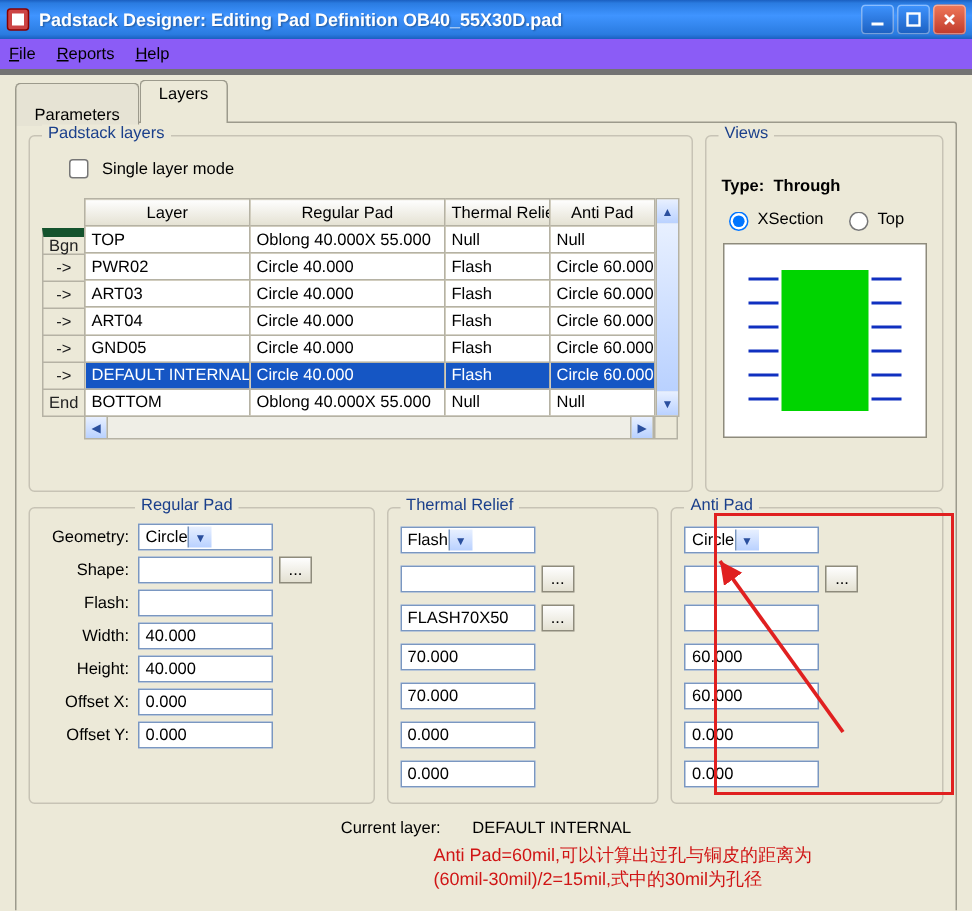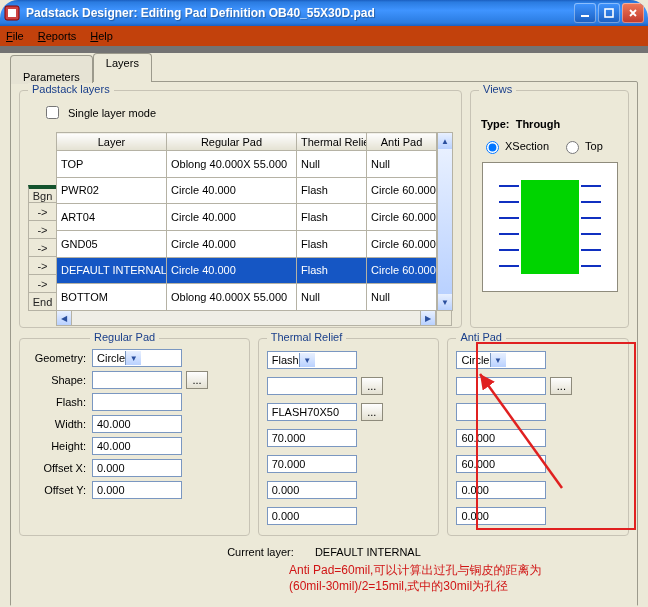--- a/index.html
+++ b/index.html
@@ -11,21 +11,20 @@
     -webkit-user-select: none;
     user-select: none;
   }
   .window {
     width: 648px;
     height: 607px;
     background: #ece9d8;
     position: relative;
     box-sizing: border-box;
     overflow: hidden;
-    border-radius: 18px;
   }
   
   .titlebar {
     height: 26px;
     background: linear-gradient(to bottom, #1b5fc0 0%, #2a7be0 8%, #3f94ff 40%, #2a7be0 88%, #1b5fc0 100%);
     display: flex;
     align-items: center;
     color: #fff;
     padding: 0 4px;
   }
@@ -50,22 +49,22 @@
   .winbtn.min, .winbtn.max { background: linear-gradient(to bottom,#3f94ff,#1b5fc0); }
   .winbtn.close { background: linear-gradient(to bottom,#f07a5a,#c0392b); }
   .winbtn svg { width:10px; height:10px; }
 
   
   .menubar {
     height: 20px;
     display:flex; align-items:center;
     padding: 0 6px;
     gap: 14px;
-    background:#c2410c;
-    border-bottom: 7px solid #737373;
+    background:#8b5cf6;
+    border-bottom: 4px solid #737373;
     font-size: 11px;
   }
   .menubar .menuitem { cursor: default; }
   .menubar .underline { text-decoration: underline; }
 
   
   .client {
     position: absolute;
     top: 46px; left:0; right:0; bottom:0;
     padding: 6px 10px 2px 10px;
@@ -146,21 +145,21 @@
     width:28px;
     border:1px solid #b5b2a4;
     border-right:none;
     background:#ece9d8;
     display:flex;align-items:center;justify-content:center;
     font-size:11px;
     box-sizing:border-box;
     border-top:none;
     color:#222;
   }
-  .rowheaders .rh:first-child { border-top:4px solid #14532d;margin-top:33px; }
+  .rowheaders .rh:first-child { border-top:6px solid #14532d; }
 
   table.layers {
     border-collapse: collapse;
     font-size:11px;
     table-layout: fixed;
     width: 380px;
   }
   table.layers th {
     background: linear-gradient(to bottom,#fefefe,#e4e1d2);
     border:1px solid #b5b2a4;
@@ -419,20 +418,26 @@
                       <td>Null</td>
                       <td>Null</td>
                     </tr>
                     <tr>
                       <td>PWR02</td>
                       <td>Circle 40.000</td>
                       <td>Flash</td>
                       <td>Circle 60.000</td>
                     </tr>
                     <tr>
+                      <td>ART03</td>
+                      <td>Circle 40.000</td>
+                      <td>Flash</td>
+                      <td>Circle 60.000</td>
+                    </tr>
+                    <tr>
                       <td>ART04</td>
                       <td>Circle 40.000</td>
                       <td>Flash</td>
                       <td>Circle 60.000</td>
                     </tr>
                     <tr>
                       <td>GND05</td>
                       <td>Circle 40.000</td>
                       <td>Flash</td>
                       <td>Circle 60.000</td>

